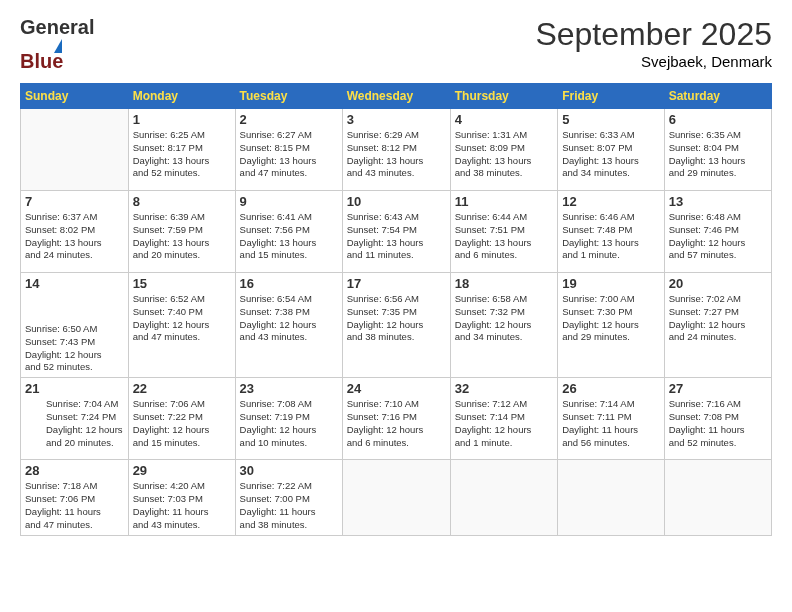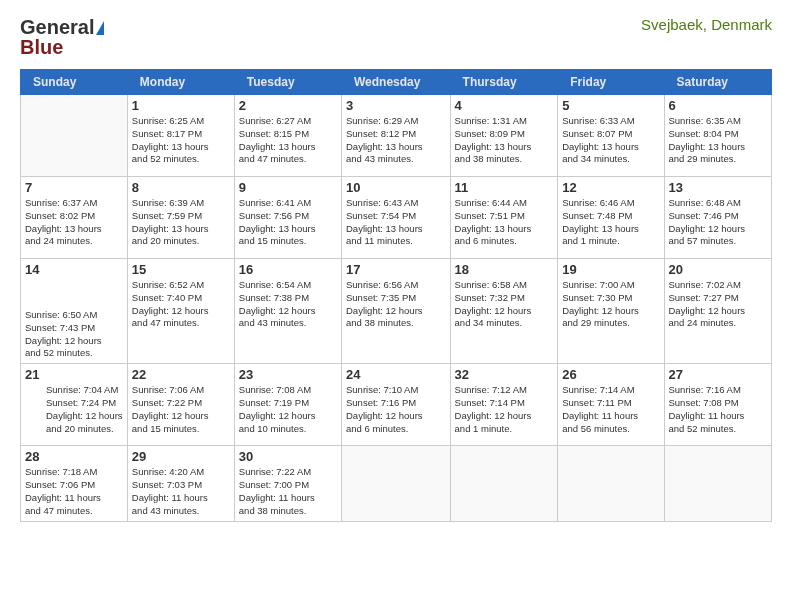--- a/index.html
+++ b/index.html
@@ -29,31 +29,31 @@
     .title-area {
       text-align: right;
     }
     .month-title {
       font-size: 32px;
       color: #333;
       font-weight: normal;
     }
     .location {
       font-size: 15px;
-      color: #4d7c0f;
+      color: #000000;
     }
     .calendar {
       width: 100%;
       border-collapse: collapse;
       font-size: 10px;
     }
     .calendar th {
       background: #2a6bbf;
-      color: #e5e5e5;
-      padding: 5px 12px;
+      color: #fde047;
+      padding: 5px 4px;
       text-align: left;
       font-size: 12px;
       font-weight: bold;
       border: 1px solid #2a6bbf;
     }
     .calendar td {
       border: 1px solid #ccc;
       vertical-align: top;
       padding: 3px 4px;
       width: 110px;
@@ -77,27 +77,28 @@
     tr:last-child td {
       height: 70px;
     }
   </style>
 </head>
 <body>
 
 <div class="page">
   <div class="header">
     <div class="logo">
-      <div style="display:flex; align-items:center;">
+      <div style="display:flex; align-items:center;flex-direction:column;">
         <span style="font-size:20px; font-weight:bold; color:#333;">General</span>
         <span style="display:inline-block; width:0; height:0; border-left:8px solid transparent; border-bottom:14px solid #1a6bbf; margin-left:2px;"></span>
       </div>
       <span style="font-size:20px; font-weight:bold; color:#7f1d1d; margin-top:-3px;">Blue</span>
     </div>
     <div class="title-area">
+      <div class="month-title">September 2025</div>
       <div class="location">Svejbaek, Denmark</div>
     </div>
   </div>
 
   <table class="calendar">
     <thead>
       <tr>
       <th>Sunday</th>
           <th>Monday</th>
           <th>Tuesday</th>

